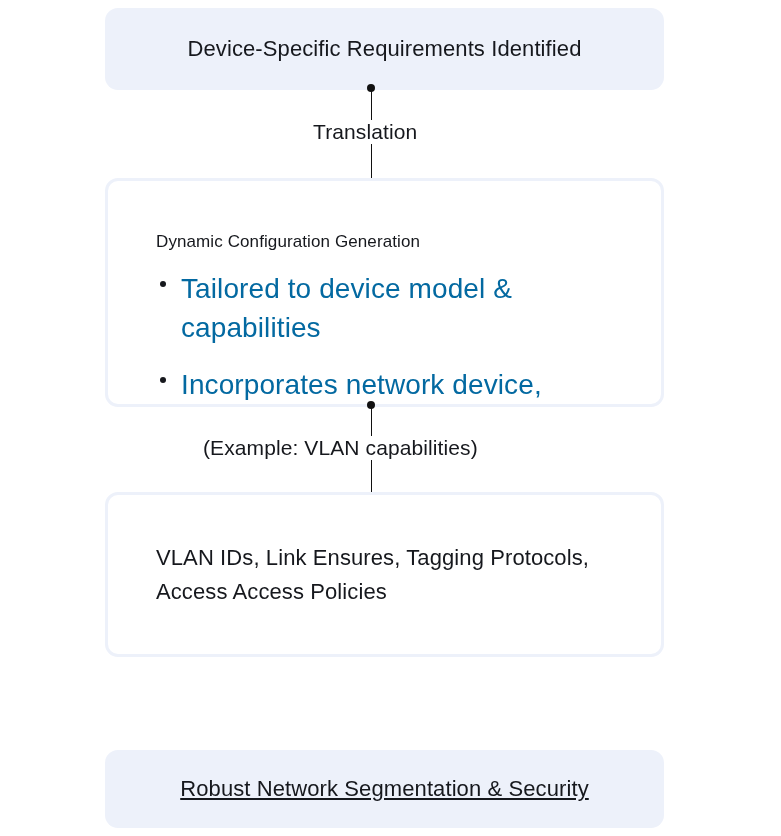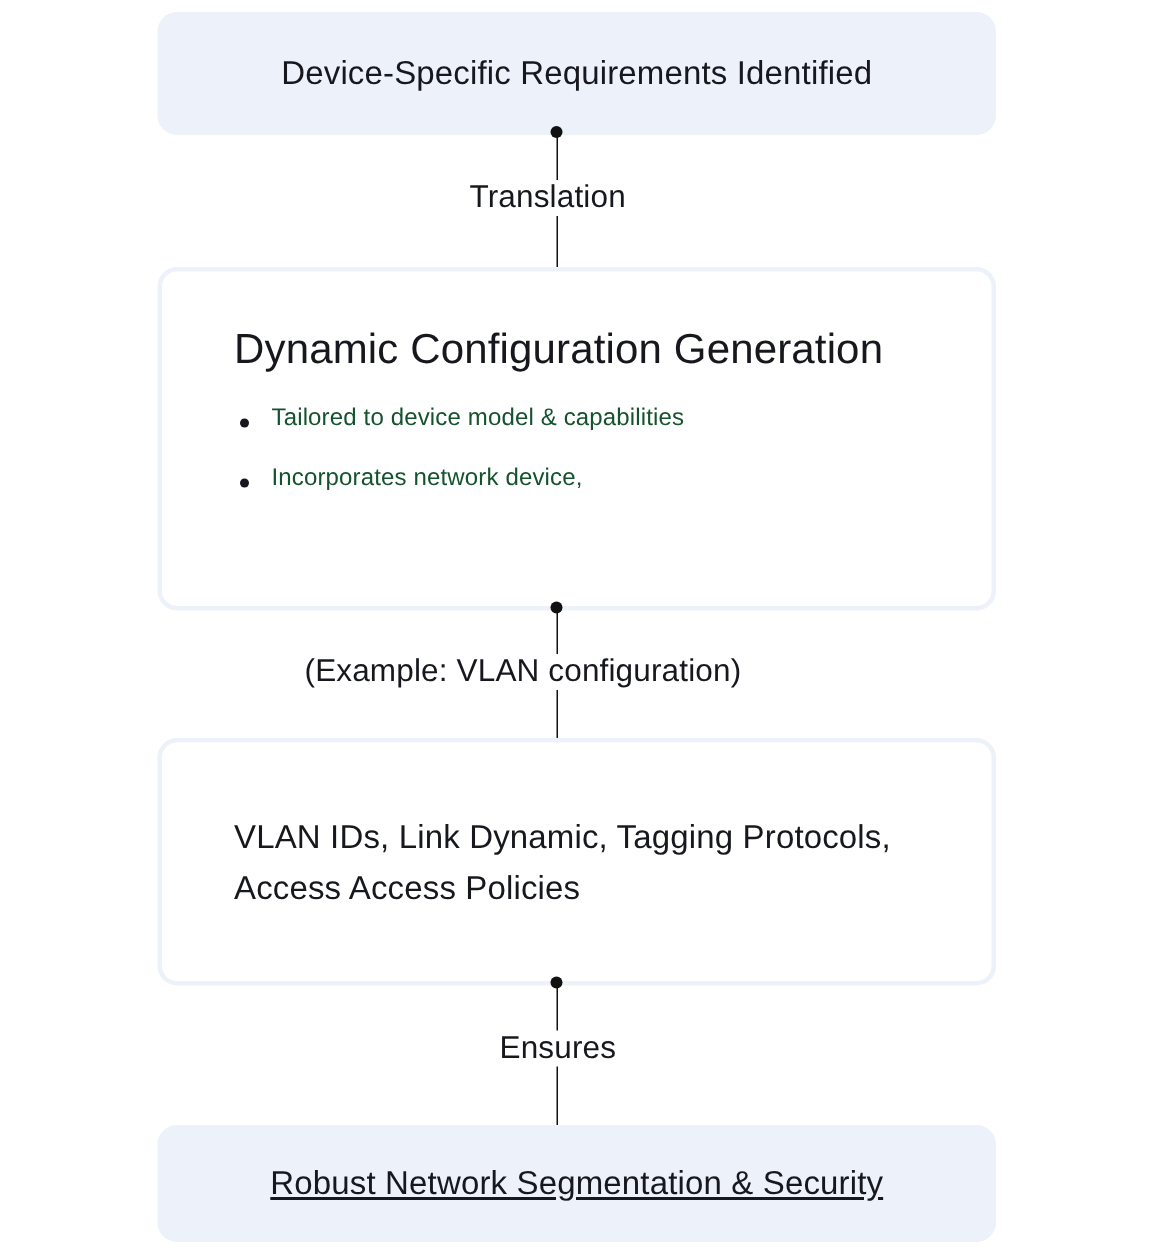--- a/index.html
+++ b/index.html
@@ -53,39 +53,39 @@
     white-space: nowrap;
   }
 
   .node-body {
     position: absolute;
     left: 48px;
     right: 30px;
     top: 0;
   }
   .node-heading {
-    font-size: 28px;
+    font-size: 17px;
     font-weight: 400;
     line-height: 1.25;
     color: #16181d;
-    margin: 0 0 14px 0;
+    margin: 16px 0 14px 0;
     letter-spacing: 0.1px;
   }
   .bullet-list {
     list-style: none;
     margin: 0;
     padding: 0;
   }
   .bullet-item {
     position: relative;
     padding-left: 25px;
-    font-size: 16px;
+    font-size: 28px;
     line-height: 1.38;
     letter-spacing: 0.1px;
-    color: #14532d;
+    color: #0369a1;
     margin-bottom: 14px;
     margin-top: 18px;
   }
   .bullet-item:last-child { margin-bottom: 0; }
   .bullet-dot {
     position: absolute;
     left: 4px;
     top: 11px;
     width: 6px;
     height: 6px;
@@ -172,38 +172,30 @@
       </ul>
     </div>
   </div>
 
   <div class="connector" style="top:401px; height:120px;">
     <span class="conn-dot" style="top:0px;"></span>
     <span class="conn-line" style="top:6px; height:110px;"></span>
     <svg class="conn-arrow" style="top:101px;" viewBox="0 0 24 16">
       <path d="M2 2 L12 14 L22 2" fill="none" stroke="#111111" stroke-width="1.8" stroke-linecap="butt" stroke-linejoin="miter"></path>
     </svg>
-    <span class="conn-label" style="left:199px; top:35px;">(Example: VLAN configuration)</span>
+    <span class="conn-label" style="left:199px; top:35px;">(Example: VLAN capabilities)</span>
   </div>
 
   <div class="node outlined" style="top:492px; height:165px;">
     <div class="node-body" style="top:46px;">
       <div class="node-text-lines">
-        <span class="text-line">VLAN IDs, Link Dynamic, Tagging Protocols,</span>
+        <span class="text-line">VLAN IDs, Link Ensures, Tagging Protocols,</span>
         <span class="text-line">Access Access Policies</span>
       </div>
     </div>
   </div>
 
-  <div class="connector" style="top:651px; height:120px;">
-    <span class="conn-dot" style="top:0px;"></span>
-    <span class="conn-line" style="top:6px; height:110px;"></span>
-    <svg class="conn-arrow" style="top:101px;" viewBox="0 0 24 16">
-      <path d="M2 2 L12 14 L22 2" fill="none" stroke="#111111" stroke-width="1.8" stroke-linecap="butt" stroke-linejoin="miter"></path>
-    </svg>
-    <span class="conn-label" style="left:329px; top:36px;">Ensures</span>
-  </div>
 
   <div class="node filled" style="top:750px; height:78px;">
     <div class="node-title-center" style="top:26px;text-decoration:underline;">Robust Network Segmentation &amp; Security</div>
   </div>
 
 </div>
 
 </body></html>

